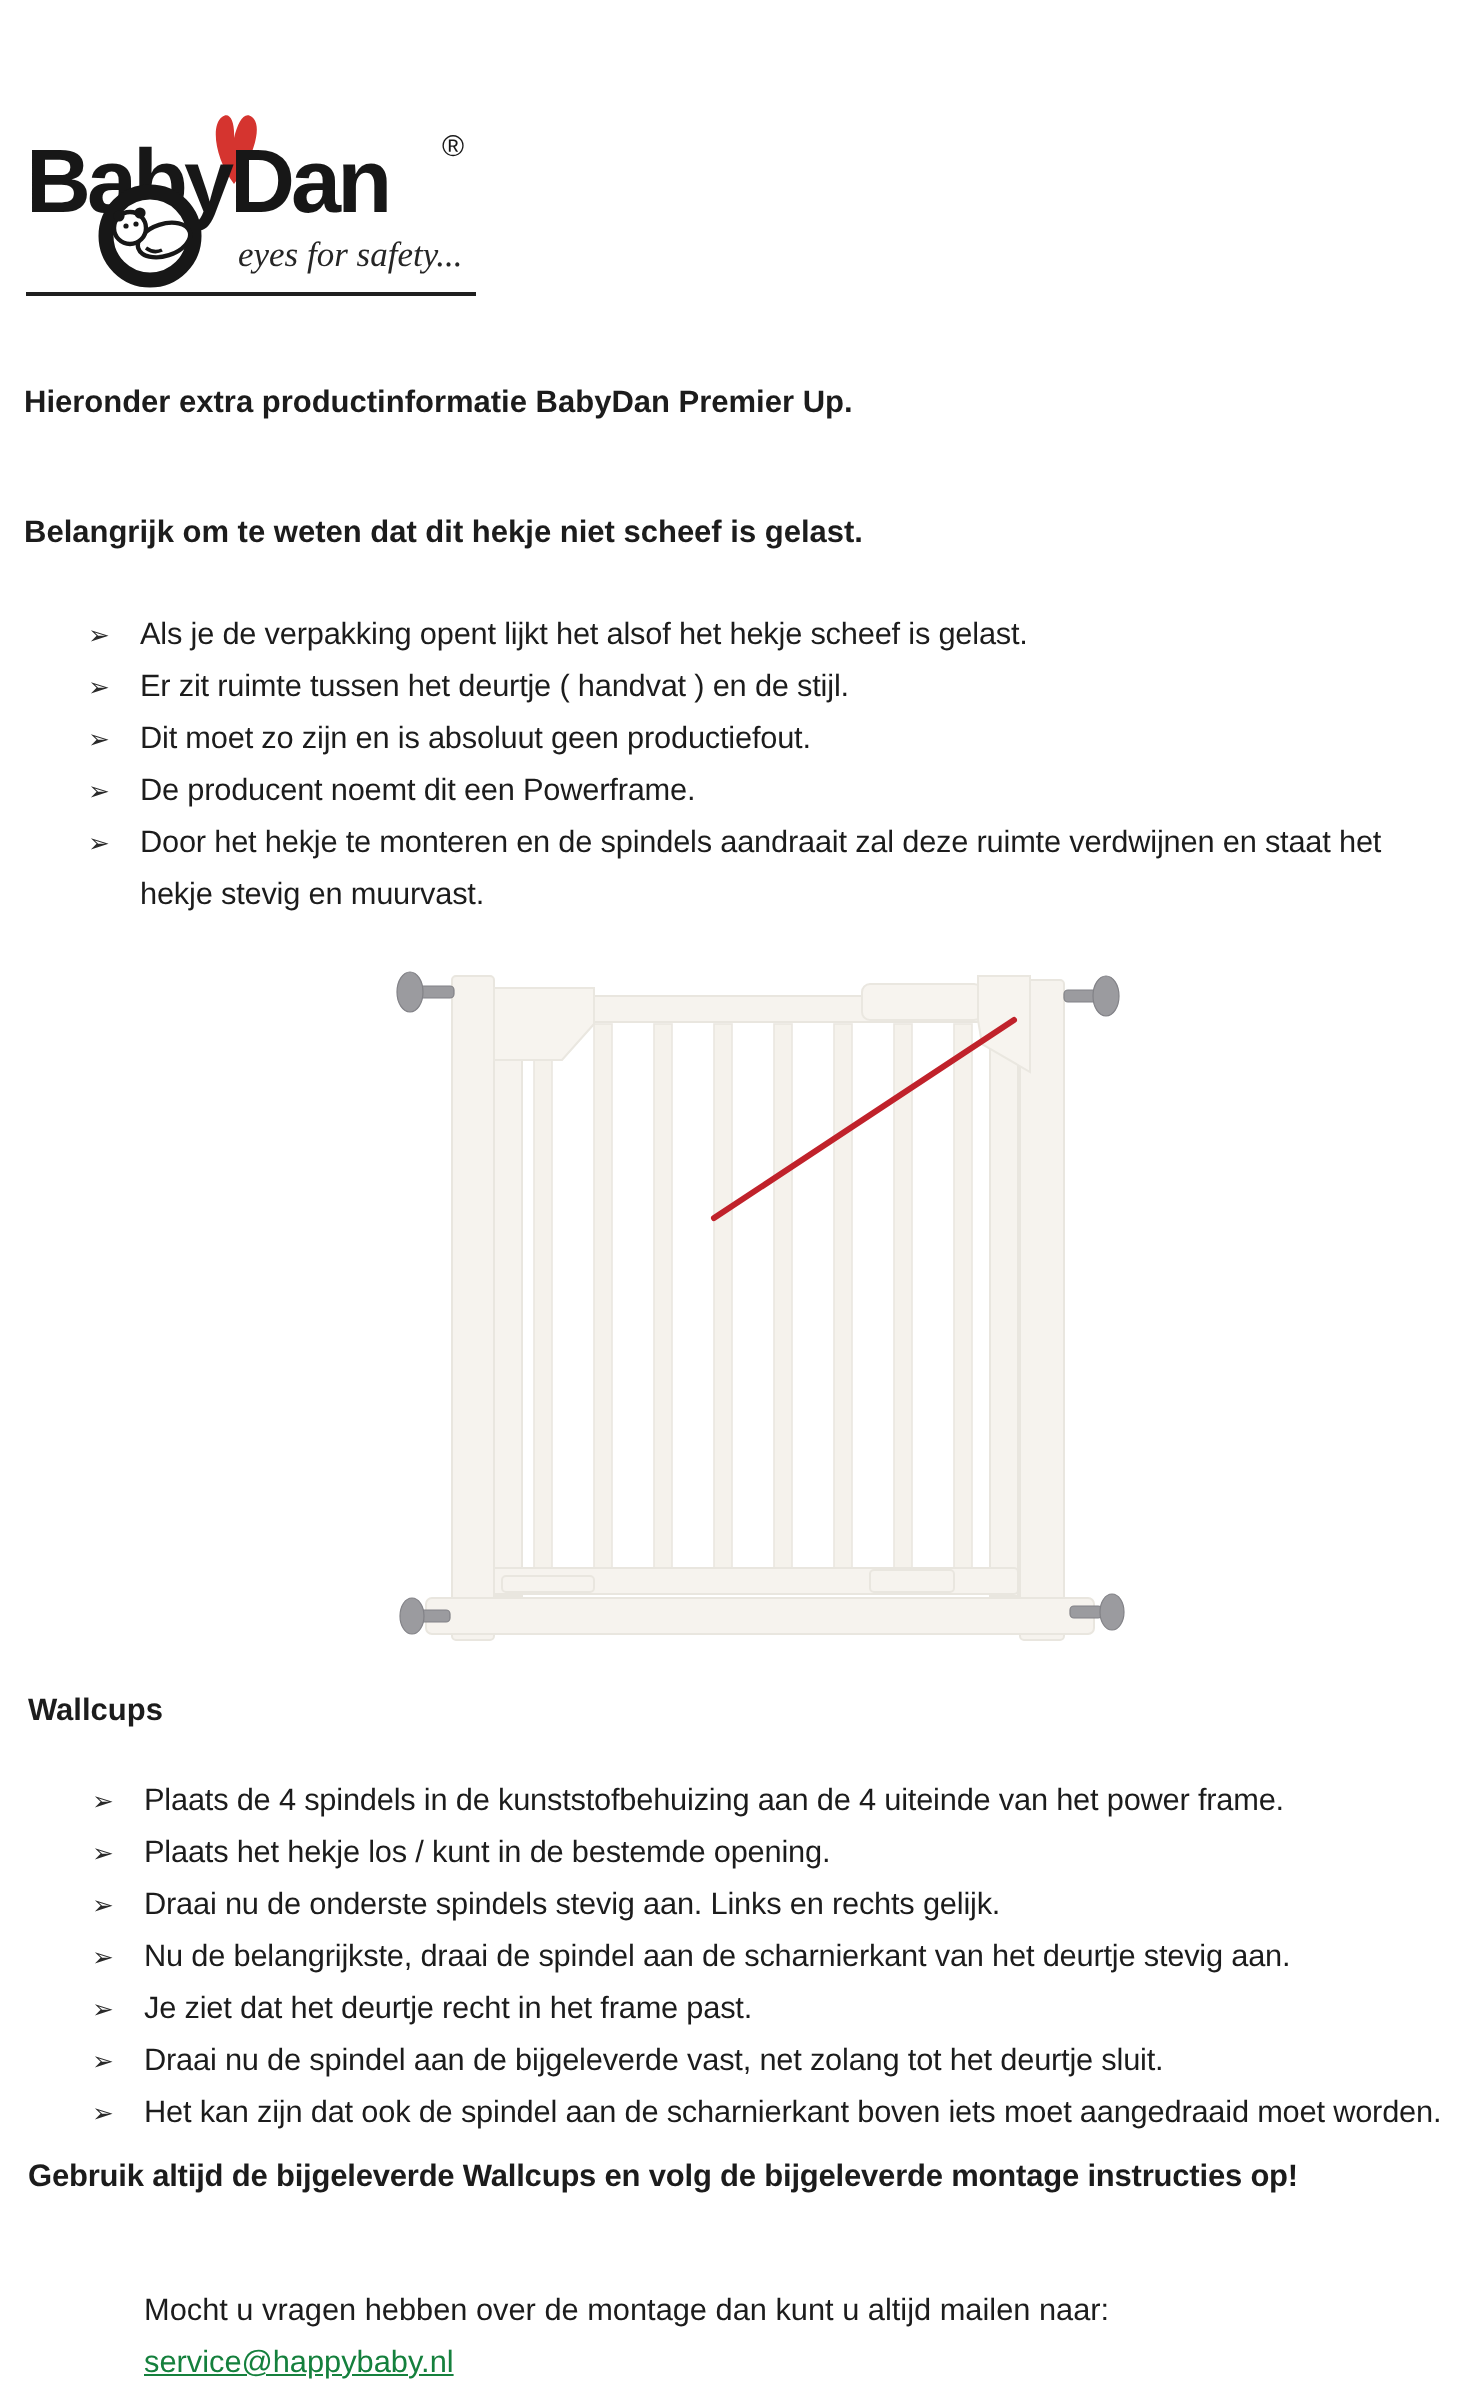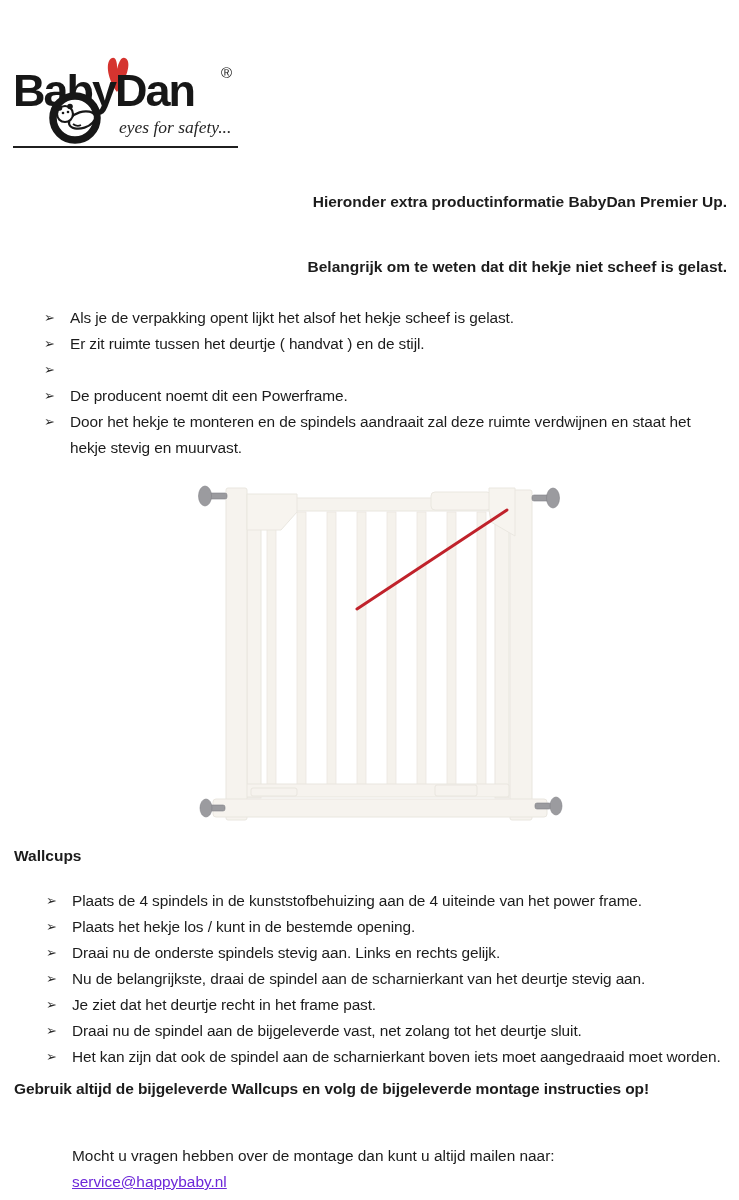--- a/index.html
+++ b/index.html
@@ -17,21 +17,21 @@
 
   
   .logo-wrap { margin: 54px 0 0 13px; width: 226px; height: 92px; }
   .logo-rule {
     width: 225px; margin: 0 0 0 13px;
     border: none; border-top: 2px solid #1f1f1f; height: 0;
   }
 
   
   .head-center {
-    text-align: right; font-weight: bold; font-size: 15.5px;
+    text-align: left; font-weight: bold; font-size: 15.5px;
     line-height: 22px; margin: 43px 12px 0 12px;
   }
   .head-center.second { }
 
   
   ul.arrow-list { list-style: none; margin: 27px 0 0 0; padding: 0 0 0 44px; }
   ul.arrow-list li { display: flex; line-height: 26px; }
   ul.arrow-list .marker {
     flex: 0 0 26px; width: 26px; font-size: 13px; color: #2a2a2a;
   }
@@ -42,21 +42,21 @@
   .gate-fig { margin: 11px 0 0 185px; width: 390px; height: 360px; }
 
   .monteren { font-weight: bold; font-size: 15.5px; line-height: 17px; margin: 15px 0 0 14px; }
 
   .warning {
     font-weight: bold; font-size: 15.5px; line-height: 21px;
     margin: 8px 8px 0 14px; letter-spacing: -0.1px;
   }
 
   .contact { margin: 44px 0 16px 72px; line-height: 26px; }
-  .contact a { color: #6d28d9; text-decoration: underline; cursor: pointer; }
+  .contact a { color: #15803d; text-decoration: underline; cursor: pointer; }
 
   svg text { user-select: none; }
 </style>
 </head>
 <body>
 
 <div class="logo-wrap">
   <svg width="226" height="92" viewBox="0 0 226 92" aria-hidden="true">
 
     <path d="M104 38 C 95 26 92 9 98 4.5 C 102 1.5 104.5 7 104 15 C 106 7 109 1.5 113 4.5 C 119 9 113 26 104 38 Z" fill="#d5342f"></path>
@@ -91,20 +91,21 @@
       <span class="li-text">Als je de verpakking opent lijkt het alsof het hekje scheef is gelast.</span>
     </li>
 
     <li>
       <span class="marker">➢</span>
       <span class="li-text">Er zit ruimte tussen het deurtje ( handvat ) en de stijl.</span>
     </li>
 
     <li>
       <span class="marker">➢</span>
+      <span class="li-text">Dit moet zo zijn en is absoluut geen productiefout.</span>
     </li>
 
     <li>
       <span class="marker">➢</span>
       <span class="li-text">De producent noemt dit een Powerframe.</span>
     </li>
 
     <li>
       <span class="marker">➢</span>
       <span class="li-text">Door het hekje te monteren en de spindels aandraait zal deze ruimte verdwijnen en staat het hekje stevig en muurvast.</span>

